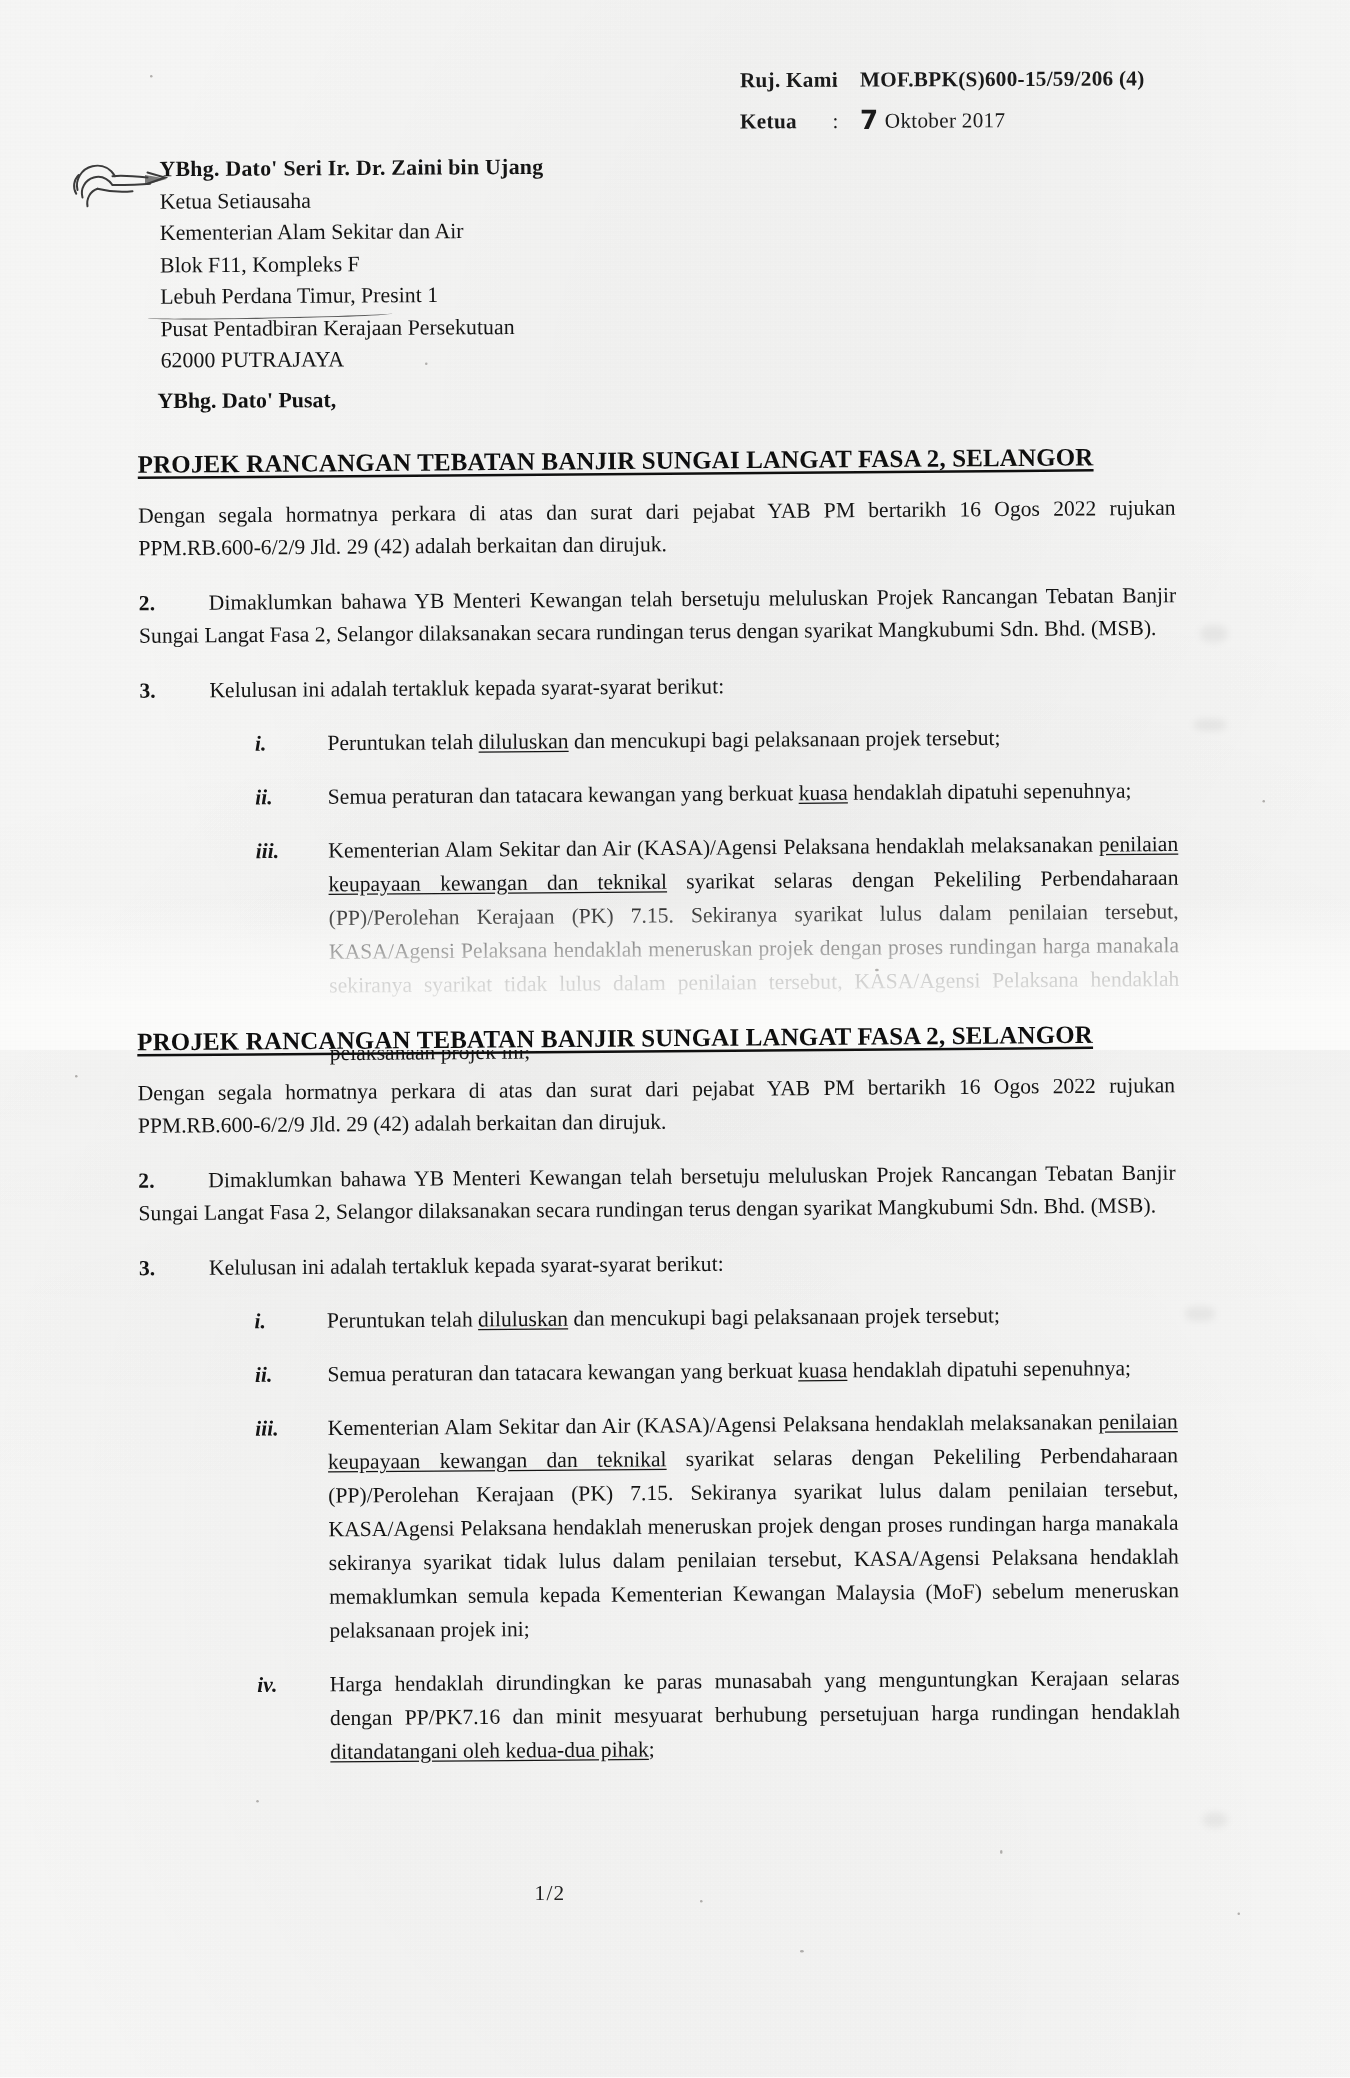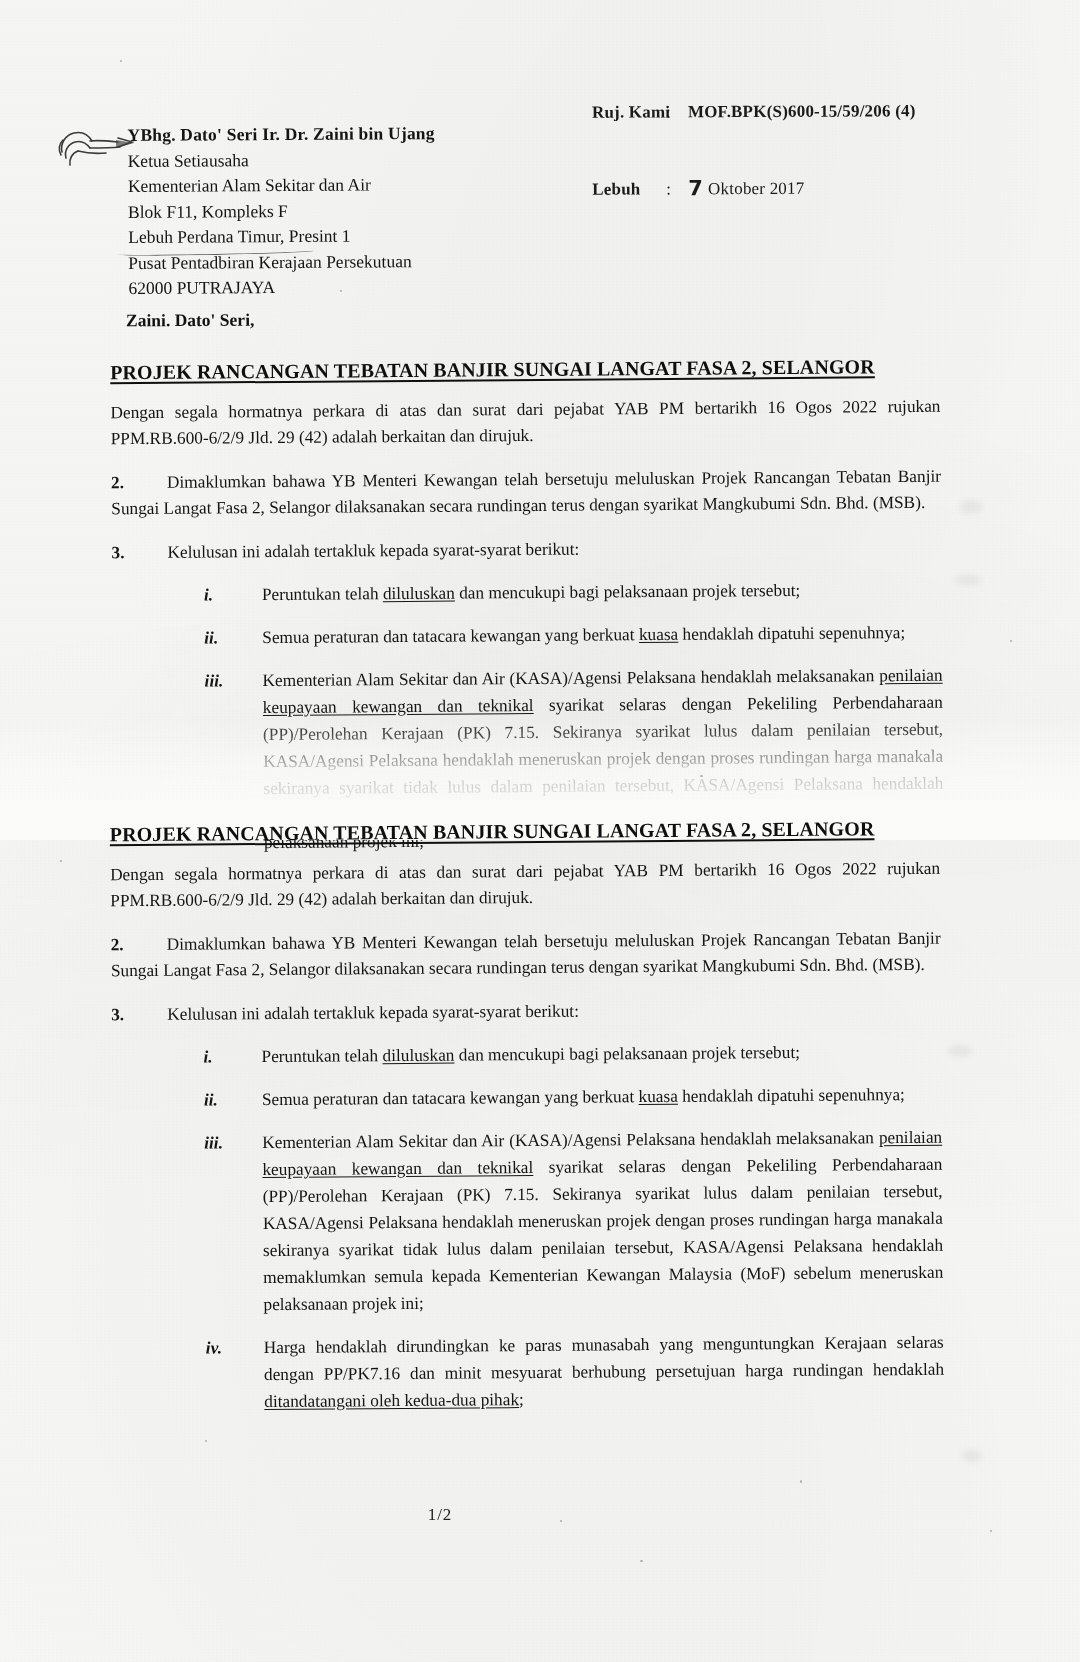--- a/index.html
+++ b/index.html
@@ -58,21 +58,21 @@
     transform: rotate(-0.25deg);
   }
   .ref-row {
     display: flex;
     align-items: baseline;
     margin-bottom: 9px;
     white-space: nowrap;
   }
   .ref-label { width: 74px; font-weight: 700; }
   .ref-colon { width: 22px; }
-  .ref-value { font-weight: 700; margin-top: 48px; }
+  .ref-value { font-weight: 700; }
   .ref-row.tarikh .ref-label { font-weight: 700; }
   .ref-row.tarikh .ref-value { font-weight: 400; }
   .day-hand {
     font-family: "DejaVu Sans", sans-serif;
     font-weight: 700;
     font-size: 21px;
     padding-right: 5px;
     position: relative;
     top: 1px;
   }
@@ -213,21 +213,21 @@
 
 <div class="page">
 
   <div class="ref-block">
     <div class="ref-row">
       <span class="ref-label">Ruj. Kami</span>
       <span class="ref-colon">:</span>
       <span class="ref-value">MOF.BPK(S)600-15/59/206 (4)</span>
     </div>
     <div class="ref-row tarikh">
-      <span class="ref-label">Lebuh</span>
+      <span class="ref-label">Ketua</span>
       <span class="ref-colon">:</span>
       <span class="day-hand">7</span>
       <span class="ref-value">Oktober 2017</span>
     </div>
   </div>
 
   <div class="hand-stamp">
     <svg viewBox="0 0 82 56" width="82" height="56" aria-hidden="true">
       <g fill="none" stroke="#3b3b3b" stroke-width="1.6" stroke-linecap="round">
         <path d="M6 30 C4 22 9 13 18 11 C27 9 33 14 36 19"></path>
@@ -247,21 +247,21 @@
     <div class="ln name">YBhg. Dato' Seri Ir. Dr. Zaini bin Ujang</div>
     <div class="ln">Ketua Setiausaha</div>
     <div class="ln">Kementerian Alam Sekitar dan Air</div>
     <div class="ln">Blok F11, Kompleks F</div>
     <div class="ln">Lebuh Perdana Timur, Presint 1</div>
     <div class="ln">Pusat Pentadbiran Kerajaan Persekutuan</div>
     <div class="ln">62000 PUTRAJAYA</div>
   </div>
   <div class="underline-scrawl"></div>
 
-  <div class="salutation">Zaini. Dato' Seri,</div>
+  <div class="salutation">YBhg. Dato' Pusat,</div>
 
   <div class="block" style="top:358px;">
     <div class="title">PROJEK RANCANGAN TEBATAN BANJIR SUNGAI LANGAT FASA 2, SELANGOR</div>
 
     <div class="para">Dengan segala hormatnya perkara di atas dan surat dari pejabat YAB PM bertarikh 16 Ogos 2022 rujukan PPM.RB.600-6/2/9 Jld. 29 (42) adalah berkaitan dan dirujuk.</div>
 
     <div class="num-para p2">
       <span class="n">2.</span><span>Dimaklumkan bahawa YB Menteri Kewangan telah bersetuju </span><span class="u">meluluskan</span><span> Projek Rancangan Tebatan Banjir Sungai Langat Fasa 2, Selangor dilaksanakan secara rundingan terus dengan syarikat Mangkubumi Sdn. Bhd. (MSB).</span>
     </div>
 

